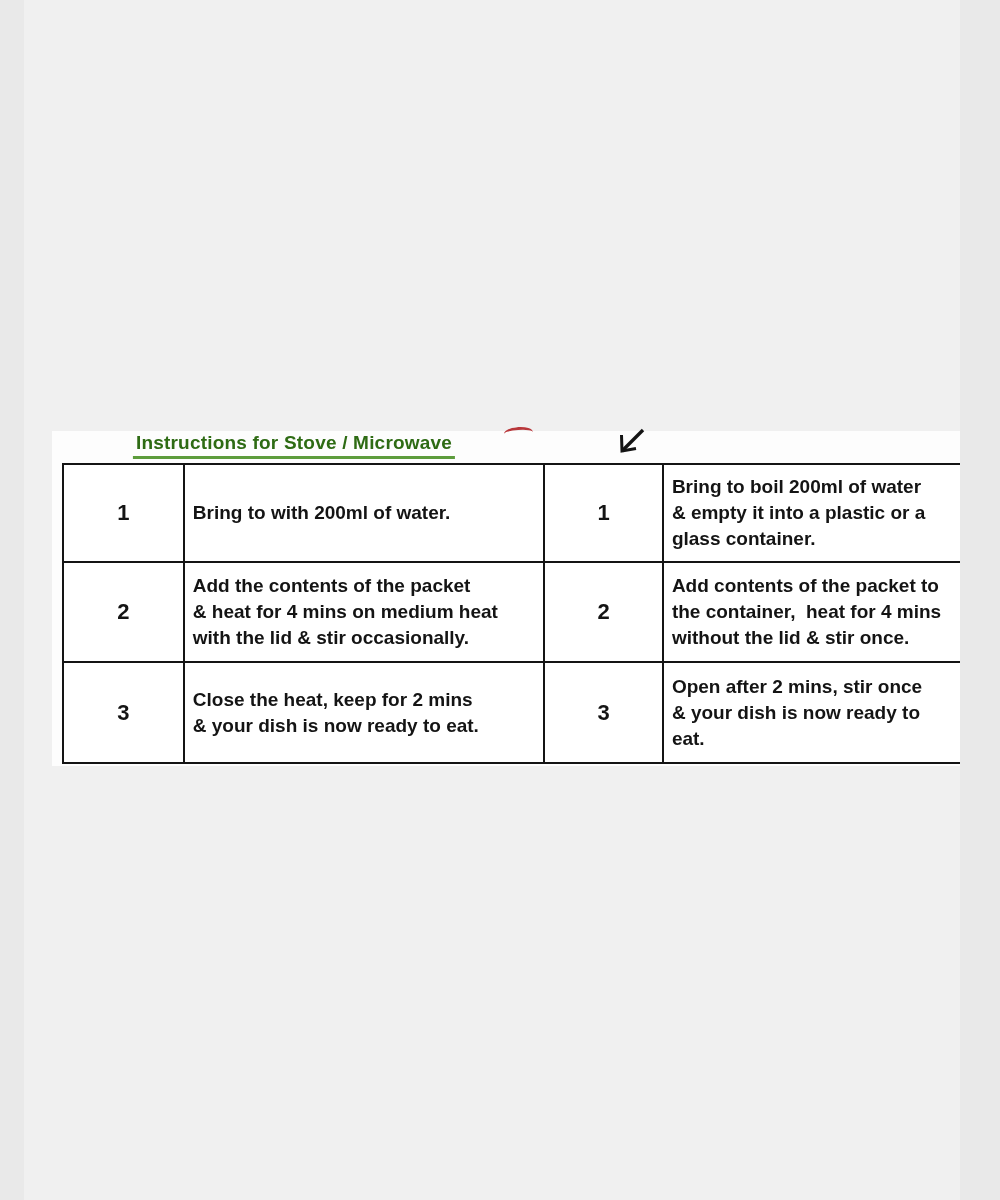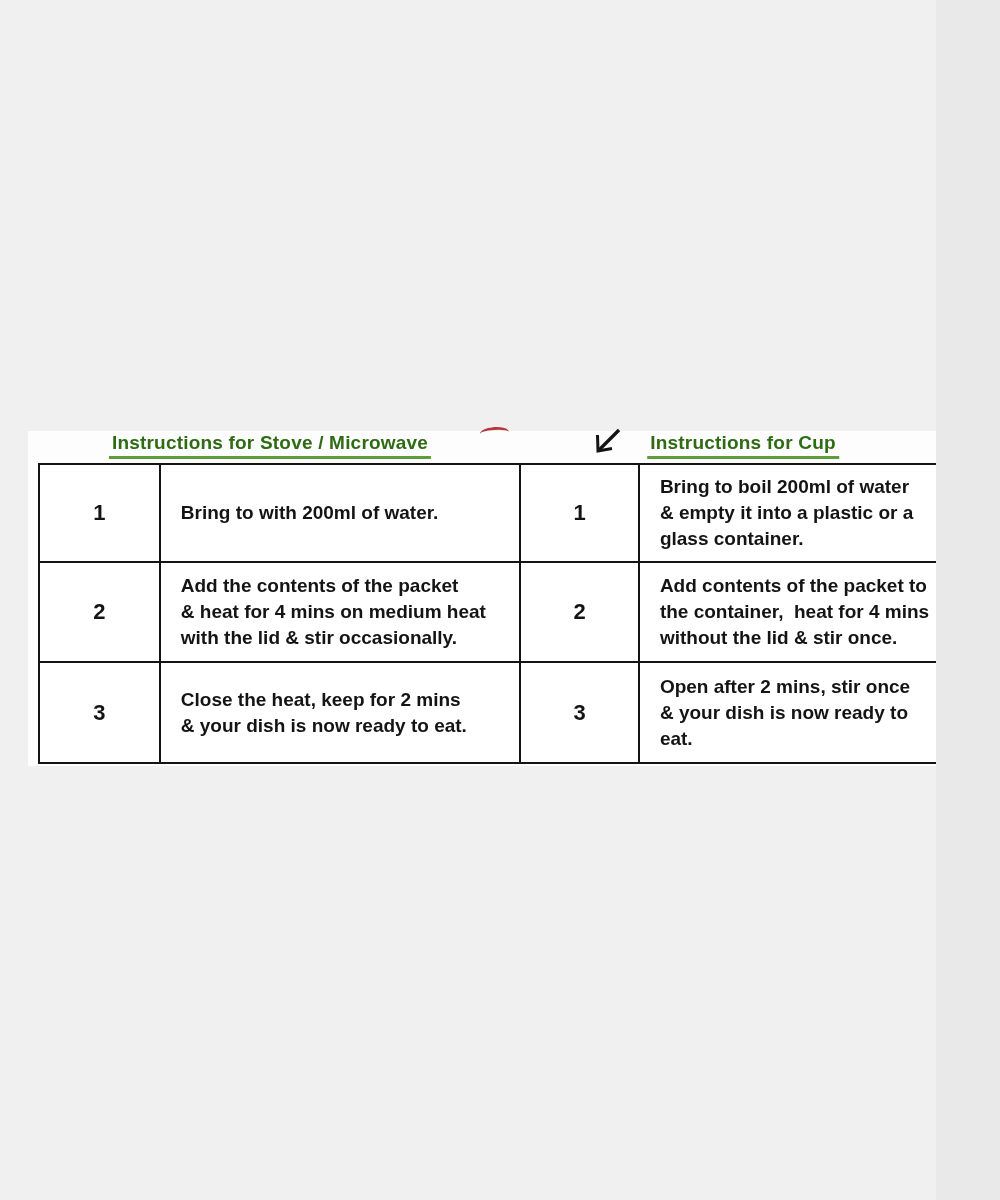--- a/index.html
+++ b/index.html
@@ -11,20 +11,21 @@
     --cell-text:#141414;
     --red-mark:#b32428;
   }
   html,body{margin:0;padding:0;}
   body{font-family:"Liberation Sans", sans-serif; background:#e9e9e9;}
   .canvas{
     position:relative;
     width:936px; height:1200px;
     background:var(--bg);
     overflow:hidden;
+    margin-left:24px;
   }
   .panel{
     position:absolute;
     left:28px; top:431px;
     width:941px; height:335px;
     background:var(--panel-bg);
   }
   .heading{
     position:absolute;
     top:1px;
@@ -71,33 +72,32 @@
   tr.row-3{ height:101px; }
   td.step-cell{
     text-align:center;
     font-size:22px;
     font-weight:bold;
   }
   td.text-cell{
     font-size:19px;
     font-weight:bold;
     line-height:26px;
-    padding:4px 6px 4px 20px;
+    padding:4px 6px 4px 8px;
     white-space:pre-wrap;
   }
 </style>
 </head>
 <body>
 
 <div class="canvas">
   <div class="panel">
 
     <span class="heading heading-stove">Instructions for Stove / Microwave</span>
 
-    <span class="heading heading-cup">Instructions for Cup</span>
 
     <div class="red-mark"></div>
 
     <div class="arrow-wrap">
       <svg width="34" height="30" viewBox="0 0 34 30" aria-hidden="true">
         <path d="M30 4 L9 25" stroke="#141414" stroke-width="3.4" fill="none"></path>
         <path d="M8.5 9 L9 25 L23 22.5" stroke="#141414" stroke-width="3" fill="none" stroke-linejoin="miter"></path>
       </svg>
     </div>
 

